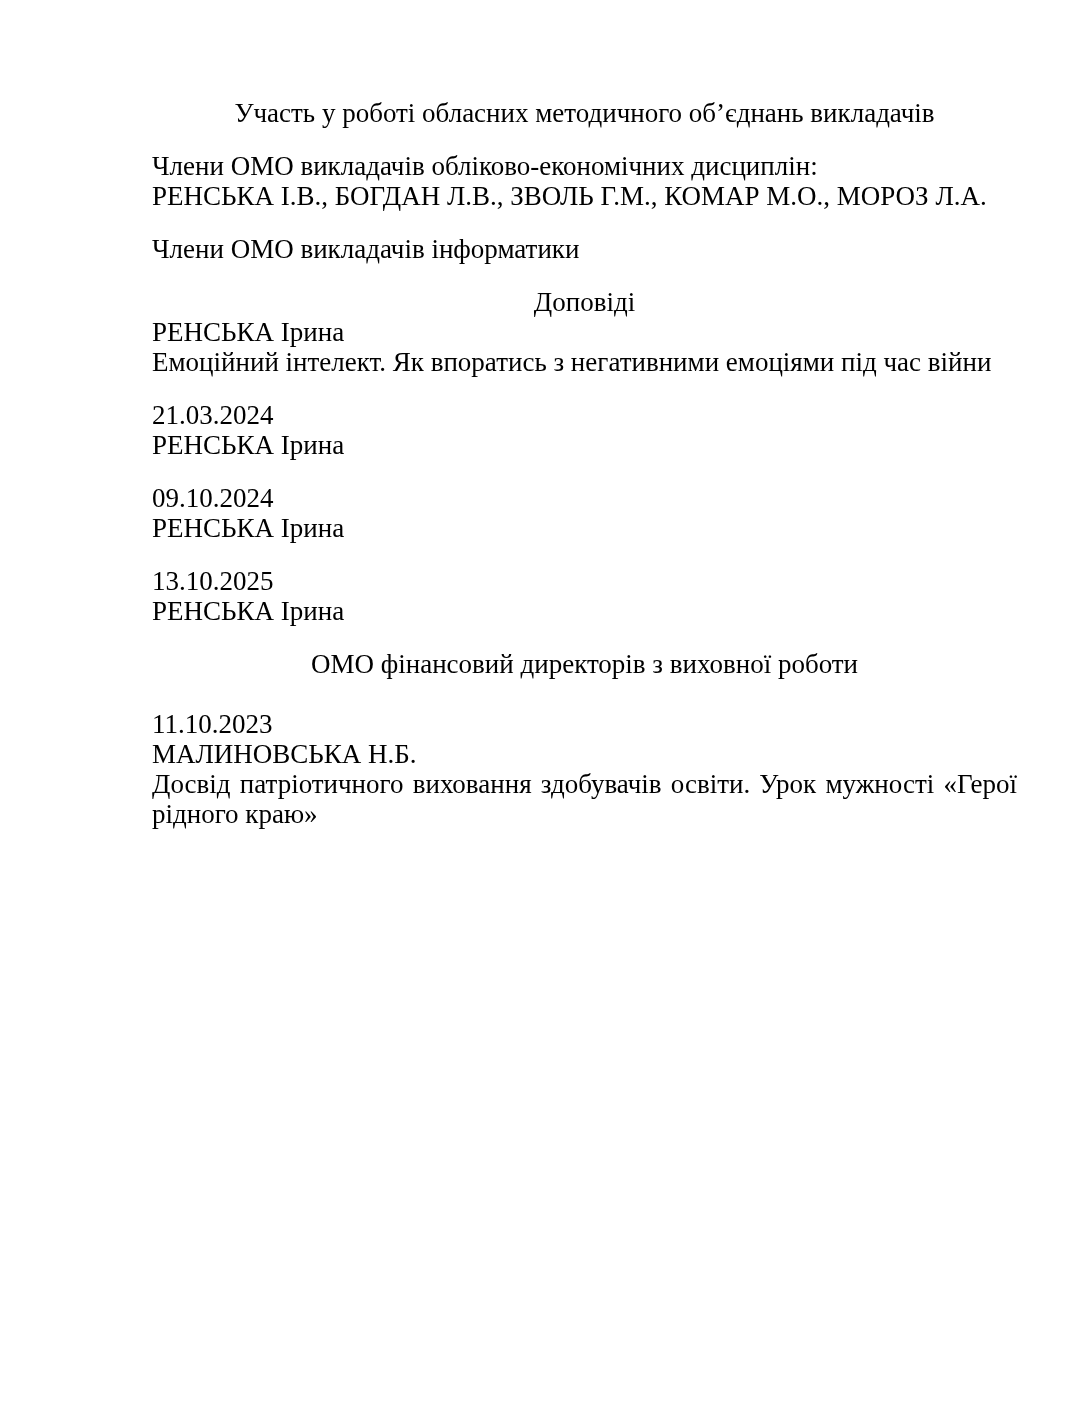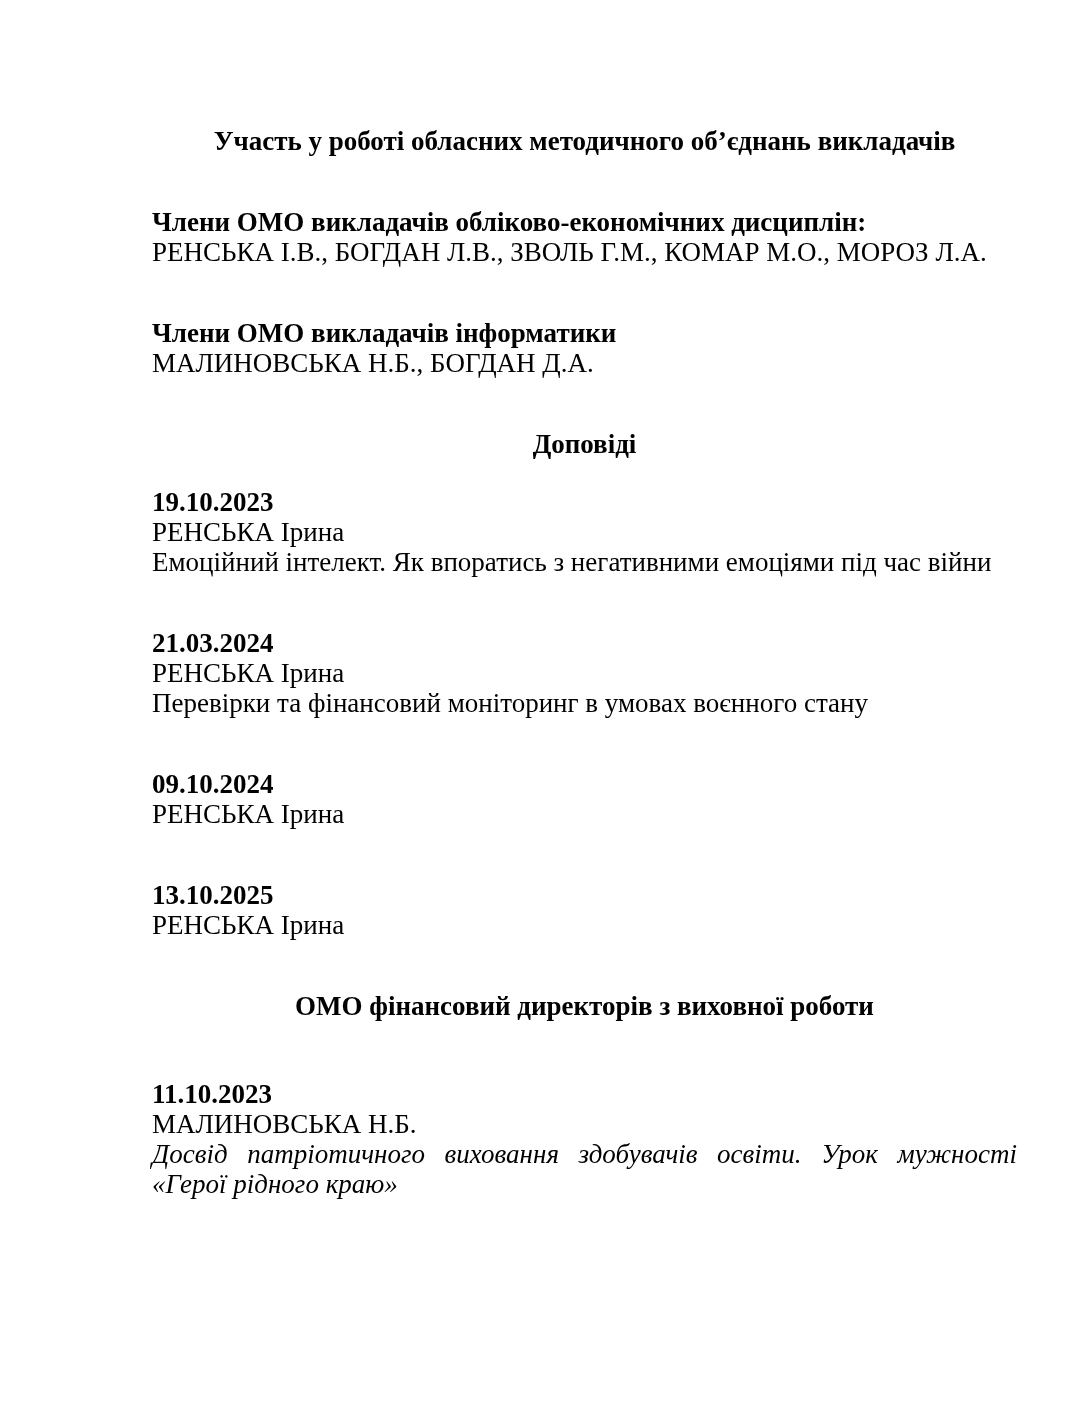--- a/index.html
+++ b/index.html
@@ -17,59 +17,56 @@
     color: #000000;
     overflow: hidden;
   }
   .doc {
     position: absolute;
     left: 152px;
     top: 98px;
     width: 865px;
   }
   p { margin: 0; padding: 0; }
-  .bold   { font-weight: bold; margin-top: 28px; }
+  .bold   { font-weight: normal; }
   .center { text-align: center; }
-  .justify{ text-align: justify; font-style: italic; }
+  .justify{ text-align: justify; }
   .gap    { height: 23px; }
   .gap-lg { height: 30px; }
 </style>
 </head>
 <body>
 
 <div class="doc">
 
   <p class="center bold">Участь у роботі обласних методичного об’єднань викладачів</p>
   <div class="gap"></div>
 
   <div>
     <p class="bold">Члени ОМО викладачів обліково-економічних дисциплін:</p>
     <p>РЕНСЬКА І.В., БОГДАН Л.В., ЗВОЛЬ Г.М., КОМАР М.О., МОРОЗ Л.А.</p>
   </div>
   <div class="gap"></div>
 
   <div>
     <p class="bold">Члени ОМО викладачів інформатики</p>
-    <p>МАЛИНОВСЬКА Н.Б., БОГДАН Д.А.</p>
   </div>
   <div class="gap"></div>
 
   <p class="center bold">Доповіді</p>
 
   <div>
-    <p class="bold">19.10.2023</p>
     <p>РЕНСЬКА Ірина</p>
     <p>Емоційний інтелект. Як впоратись з негативними емоціями під час війни</p>
   </div>
   <div class="gap"></div>
 
   <div>
     <p class="bold">21.03.2024</p>
     <p>РЕНСЬКА Ірина</p>
-    <p>Перевірки та фінансовий моніторинг в умовах воєнного стану</p>
   </div>
   <div class="gap"></div>
 
   <div>
     <p class="bold">09.10.2024</p>
     <p>РЕНСЬКА Ірина</p>
   </div>
   <div class="gap"></div>
 
   <div>

